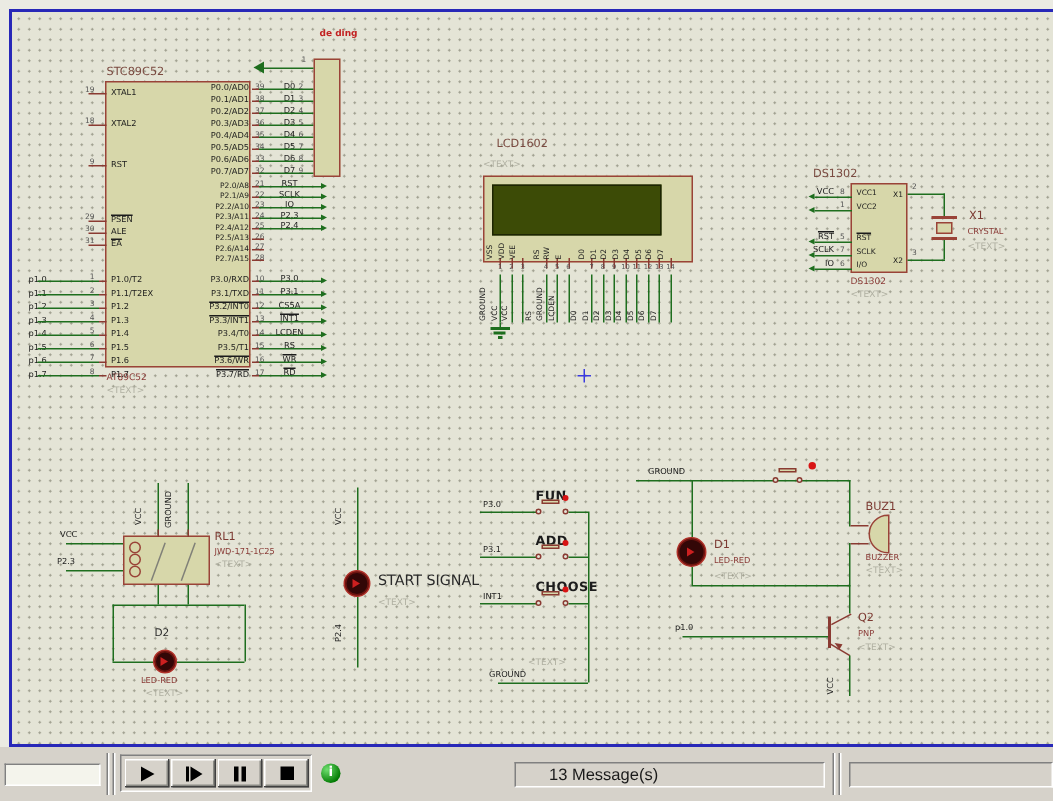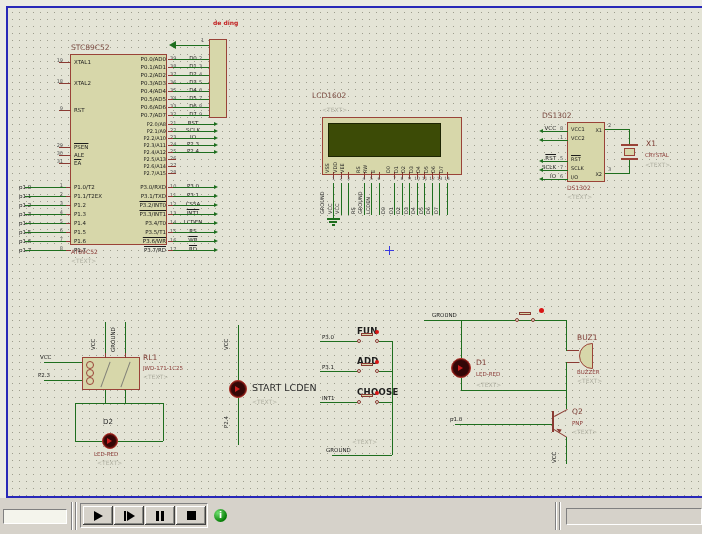--- a/index.html
+++ b/index.html
@@ -402,21 +402,21 @@
           <span class="arr"></span>
         </div>
       </div>
     </div>
 
     <div class="a body" style="left:209px;top:39px;width:18px;height:79px"></div>
     <div class="w" style="left:176px;top:45px;width:33px"></div>
     <div class="a" style="left:169px;top:41px;width:0;height:0;border-right:7px solid var(--wire);border-top:4px solid transparent;border-bottom:4px solid transparent"></div>
     <div class="lbl s5" style="left:201px;top:37px;color:#555">1</div>
 
-    <div class="ttl" style="left:312px;top:92px">LCD1602</div>
+    <div class="ttl" style="left:331px;top:92px">LCD1602</div>
     <div class="ph" style="left:322px;top:106px">&lt;TEXT&gt;</div>
     <div class="a body" style="left:322px;top:117px;width:140px;height:58px">
       <div class="a" style="left:5px;top:5px;width:113px;height:34px;background:#3c4b06;border:1px solid #1d2502"></div>
     </div>
     <div class="a lcdpins" style="left:326px;top:130px">
       <div class="lcol">
         <span class="vtxt pn">VSS</span>
         <span class="stubv"></span>
         <span class="pnumc">1</span>
         <span class="wv lw"></span>
@@ -615,21 +615,21 @@
     <div class="part" style="left:94px;top:451px">LED-RED</div>
     <div class="ph" style="left:97px;top:459px">&lt;TEXT&gt;</div>
 
     <div class="vtxt" style="left:230px;top:343px">VCC</div>
     <div class="wv" style="left:238px;top:325px;height:55px"></div>
     <div class="ledc" style="left:229px;top:380px;width:18px;height:18px">
       <span class="ltri" style="left: 5px;top:5px"></span>
     </div>
     <div class="wv" style="left:238px;top:398px;height:47px"></div>
     <div class="vtxt" style="left:230px;top:421px">P2.4</div>
-    <div class="biglbl" style="left:252px;top:382px">START LCDEN</div>
+    <div class="biglbl" style="left:252px;top:382px">START SIGNAL</div>
     <div class="ph" style="left:252px;top:398px">&lt;TEXT&gt;</div>
 
     <div class="a" style="left:320px;top:326px;width:95px">
       <div class="krow">
         <span class="klabel">FUN</span>
         <span class="knet">P3.0</span>
         <span class="w kwl"></span>
         <span class="term" style="left:37px"></span>
         <span class="term" style="left:55px"></span>
         <span class="kcap cap"></span>
@@ -717,17 +717,20 @@
           <span class="i-pause">
             <span></span>
             <span></span>
           </span>
         </div>
       <div class="tbtn" style="left:95px;top:2px" title="stop">
           <span class="i-stop"></span>
         </div>
     </div>
     <div class="info" style="left:214px;top:11px" title="info"></div>
+    <div class="sunk" style="left:343px;top:10px;width:207px;height:17px">
+      <span class="msg">13 Message(s)</span>
+    </div>
     <div class="groove" style="left:555px;top:4px;height:28px"></div>
     <div class="groove" style="left:559px;top:4px;height:28px"></div>
     <div class="sunk" style="left:566px;top:10px;width:136px;height:17px"></div>
   </div>
 </div>
 
 </body></html>

